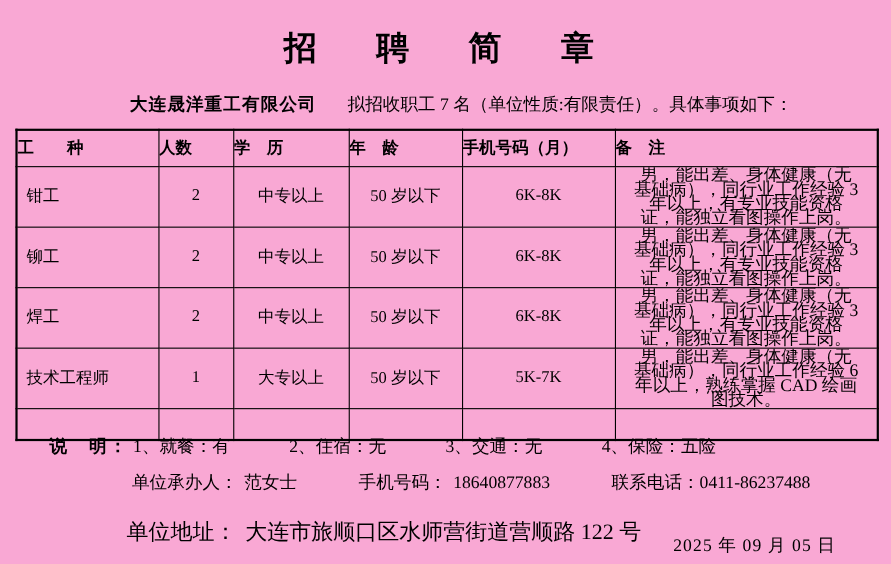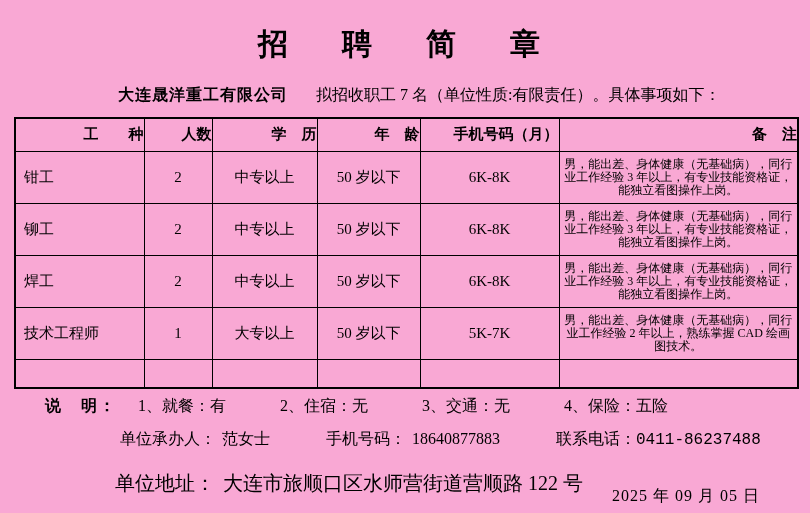--- a/index.html
+++ b/index.html
@@ -48,62 +48,62 @@
   }
   .jobs-table th, .jobs-table td {
     border: 1px solid #000;
     padding: 0;
     overflow: hidden;
   }
   .jobs-table th {
     font-size: 15px;
     font-weight: bold;
     height: 33px;
-    text-align: right;
+    text-align: left;
   }
   .jobs-table tr.data-row { height: 52px; }
   .jobs-table tr.empty-row { height: 29px; }
   .jobs-table td {
     font-size: 15px;
     text-align: center;
     vertical-align: middle;
   }
   .jobs-table td.cell-job {
     text-align: left;
     padding-left: 8px;
   }
   .jobs-table td.cell-remark {
-    font-size: 12px;
+    font-size: 16px;
     line-height: 13px;
     text-align: center;
-    padding: 1px 4px;
+    padding: 1px 16px;
   }
   .notes {
     position: absolute;
     top: 396px;
     left: 45px;
     font-size: 16px;
     white-space: nowrap;
   }
   .notes-label {
     font-weight: bold;
     letter-spacing: 2px;
-    margin-right: 17px;
+    margin-right: 0;
   }
   .note-item { margin-right: 50px; }
   .note-item:last-child { margin-right: 0; }
   .contact {
     position: absolute;
     top: 429px;
     left: 120px;
     font-size: 16px;
     white-space: nowrap;
   }
   .contact-group { margin-right: 52px; text-align: right; }
-  .contact-group:last-child { margin-right: 0; font-family: Liberation Mono, monospace; }
+  .contact-group:last-child { margin-right: 0; }
   .contact-value { margin-left: 6px; }
   .footer-address {
     position: absolute;
     top: 470px;
     left: 115px;
     font-size: 20px;
     white-space: nowrap;
   }
   .address-value { margin-left: 8px; }
   .footer-date {
@@ -169,21 +169,21 @@
         <td>50 岁以下</td>
         <td>6K-8K</td>
         <td class="cell-remark">男，能出差、身体健康（无基础病），同行业工作经验 3 年以上，有专业技能资格证，能独立看图操作上岗。</td>
       </tr>
       <tr class="data-row">
         <td class="cell-job">技术工程师</td>
         <td>1</td>
         <td>大专以上</td>
         <td>50 岁以下</td>
         <td>5K-7K</td>
-        <td class="cell-remark">男，能出差、身体健康（无基础病），同行业工作经验 2 年以上，熟练掌握 CAD 绘画图技术。</td>
+        <td class="cell-remark">男，能出差、身体健康（无基础病），同行业工作经验 6 年以上，熟练掌握 CAD 绘画图技术。</td>
       </tr>
       <tr class="empty-row">
         <td class="cell-job"></td>
         <td></td>
         <td></td>
         <td></td>
         <td></td>
         <td class="cell-remark"></td>
       </tr>
     </tbody>

